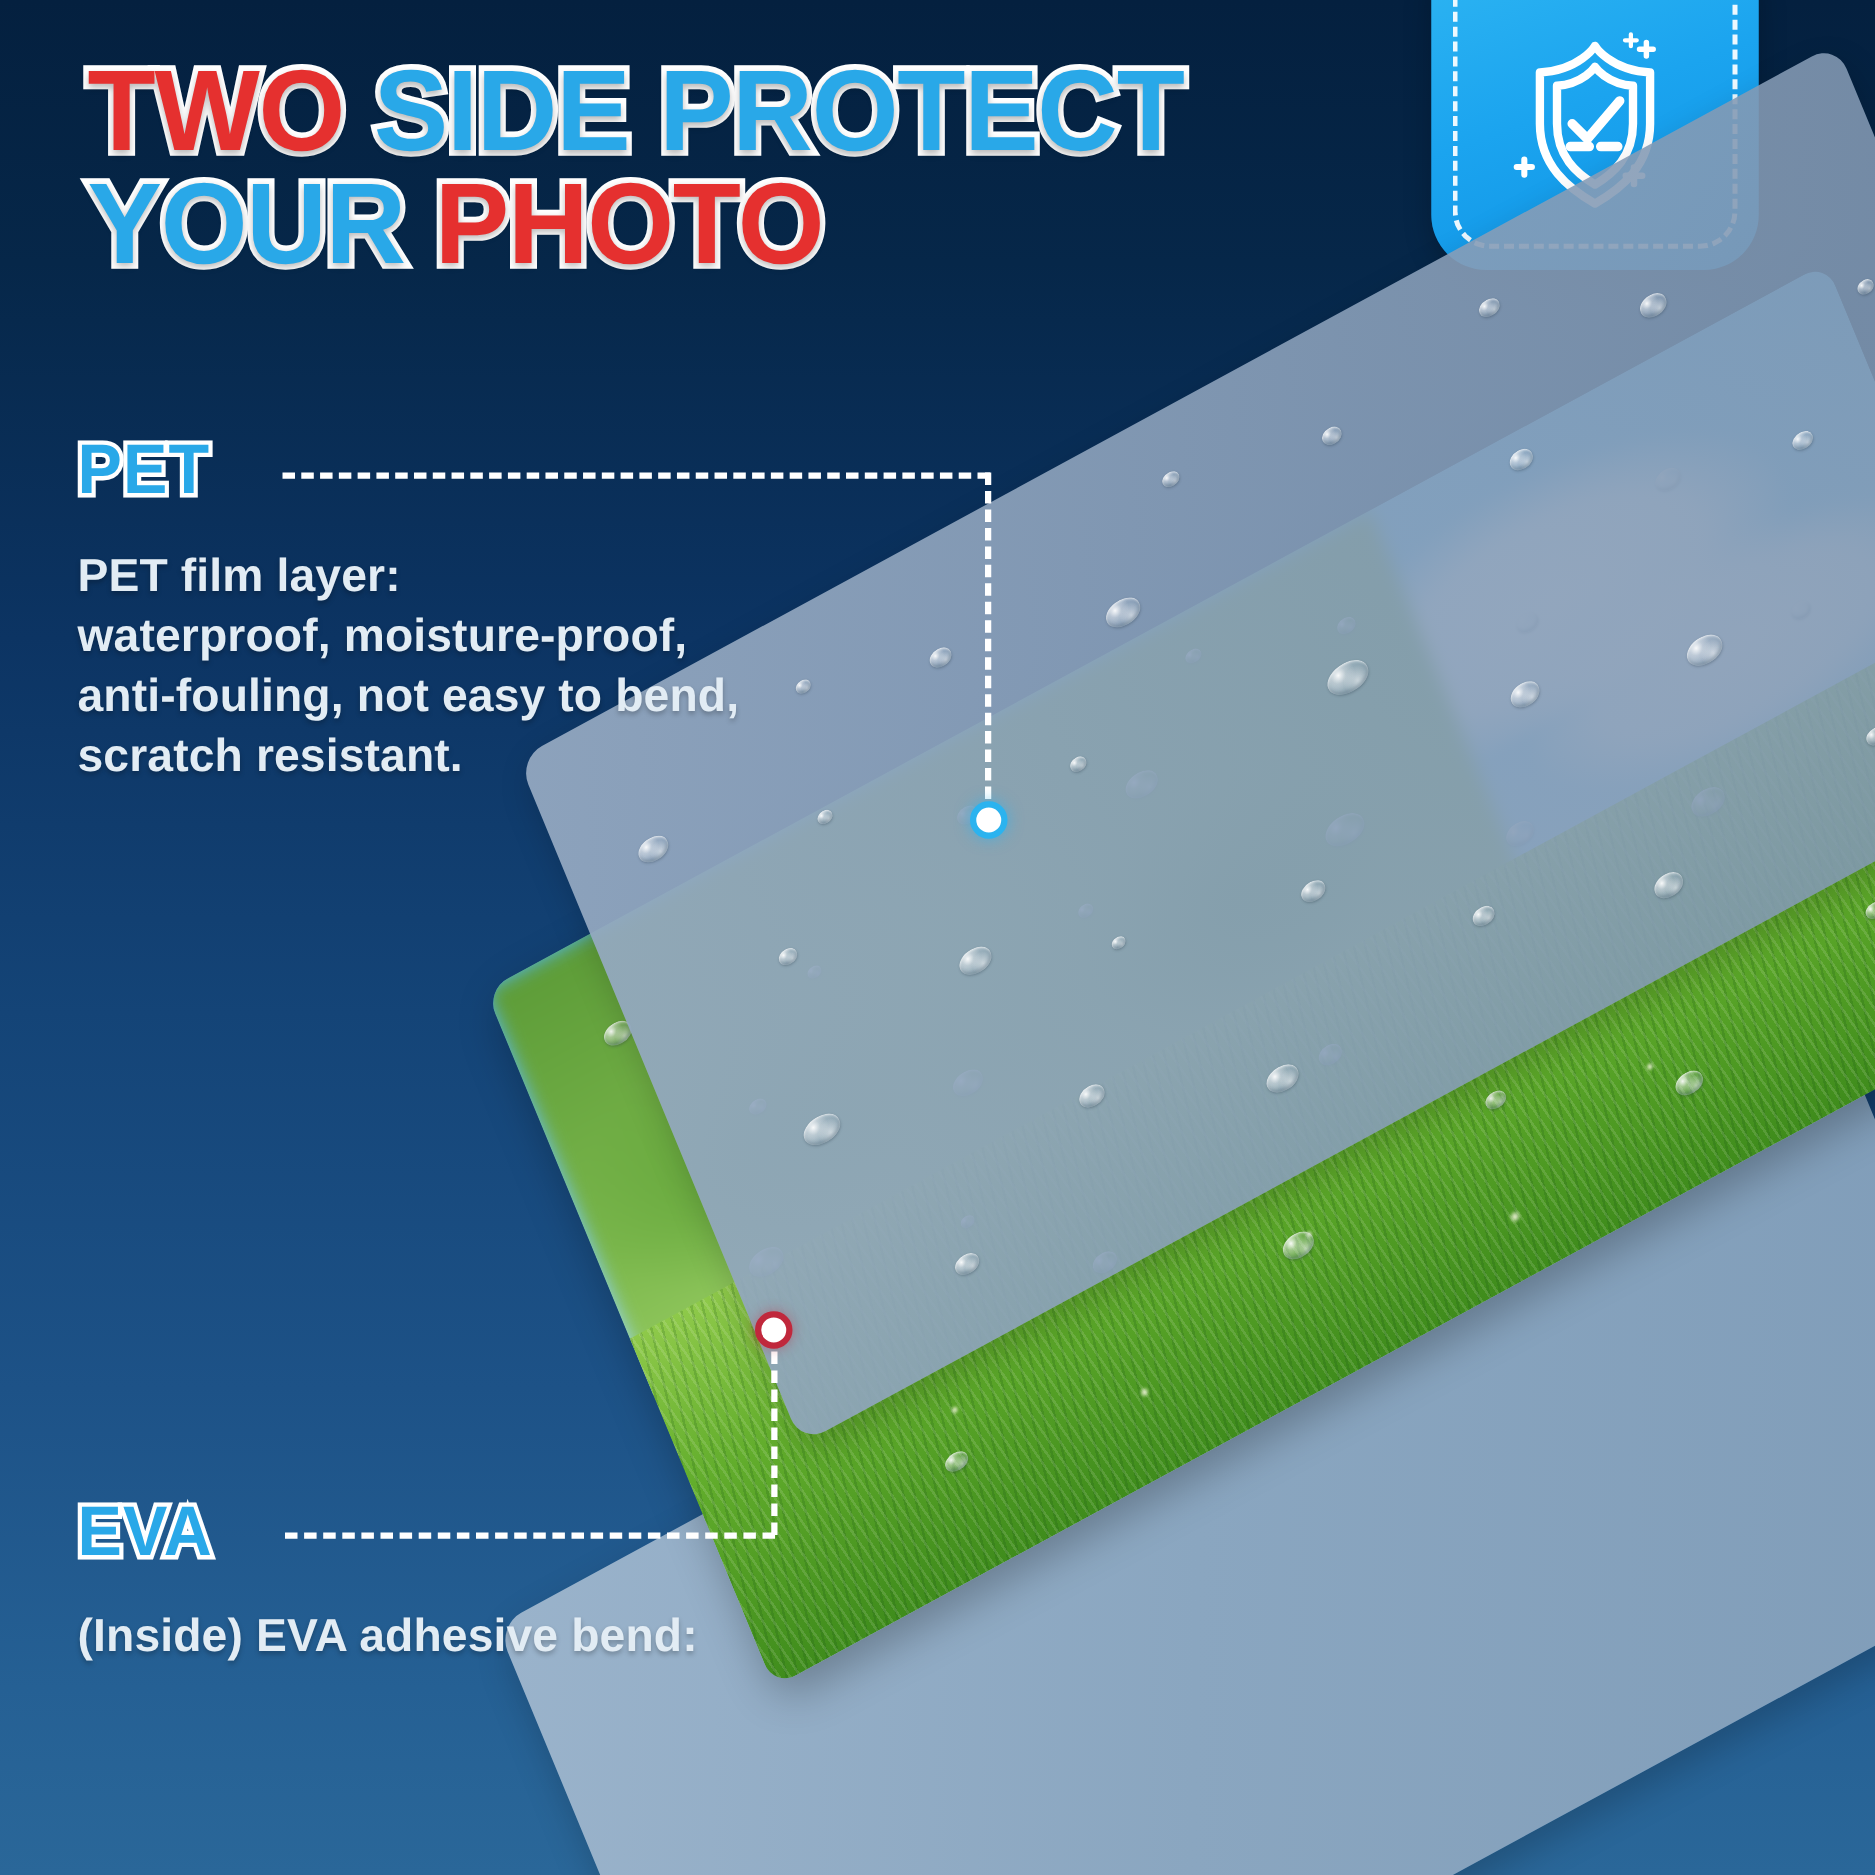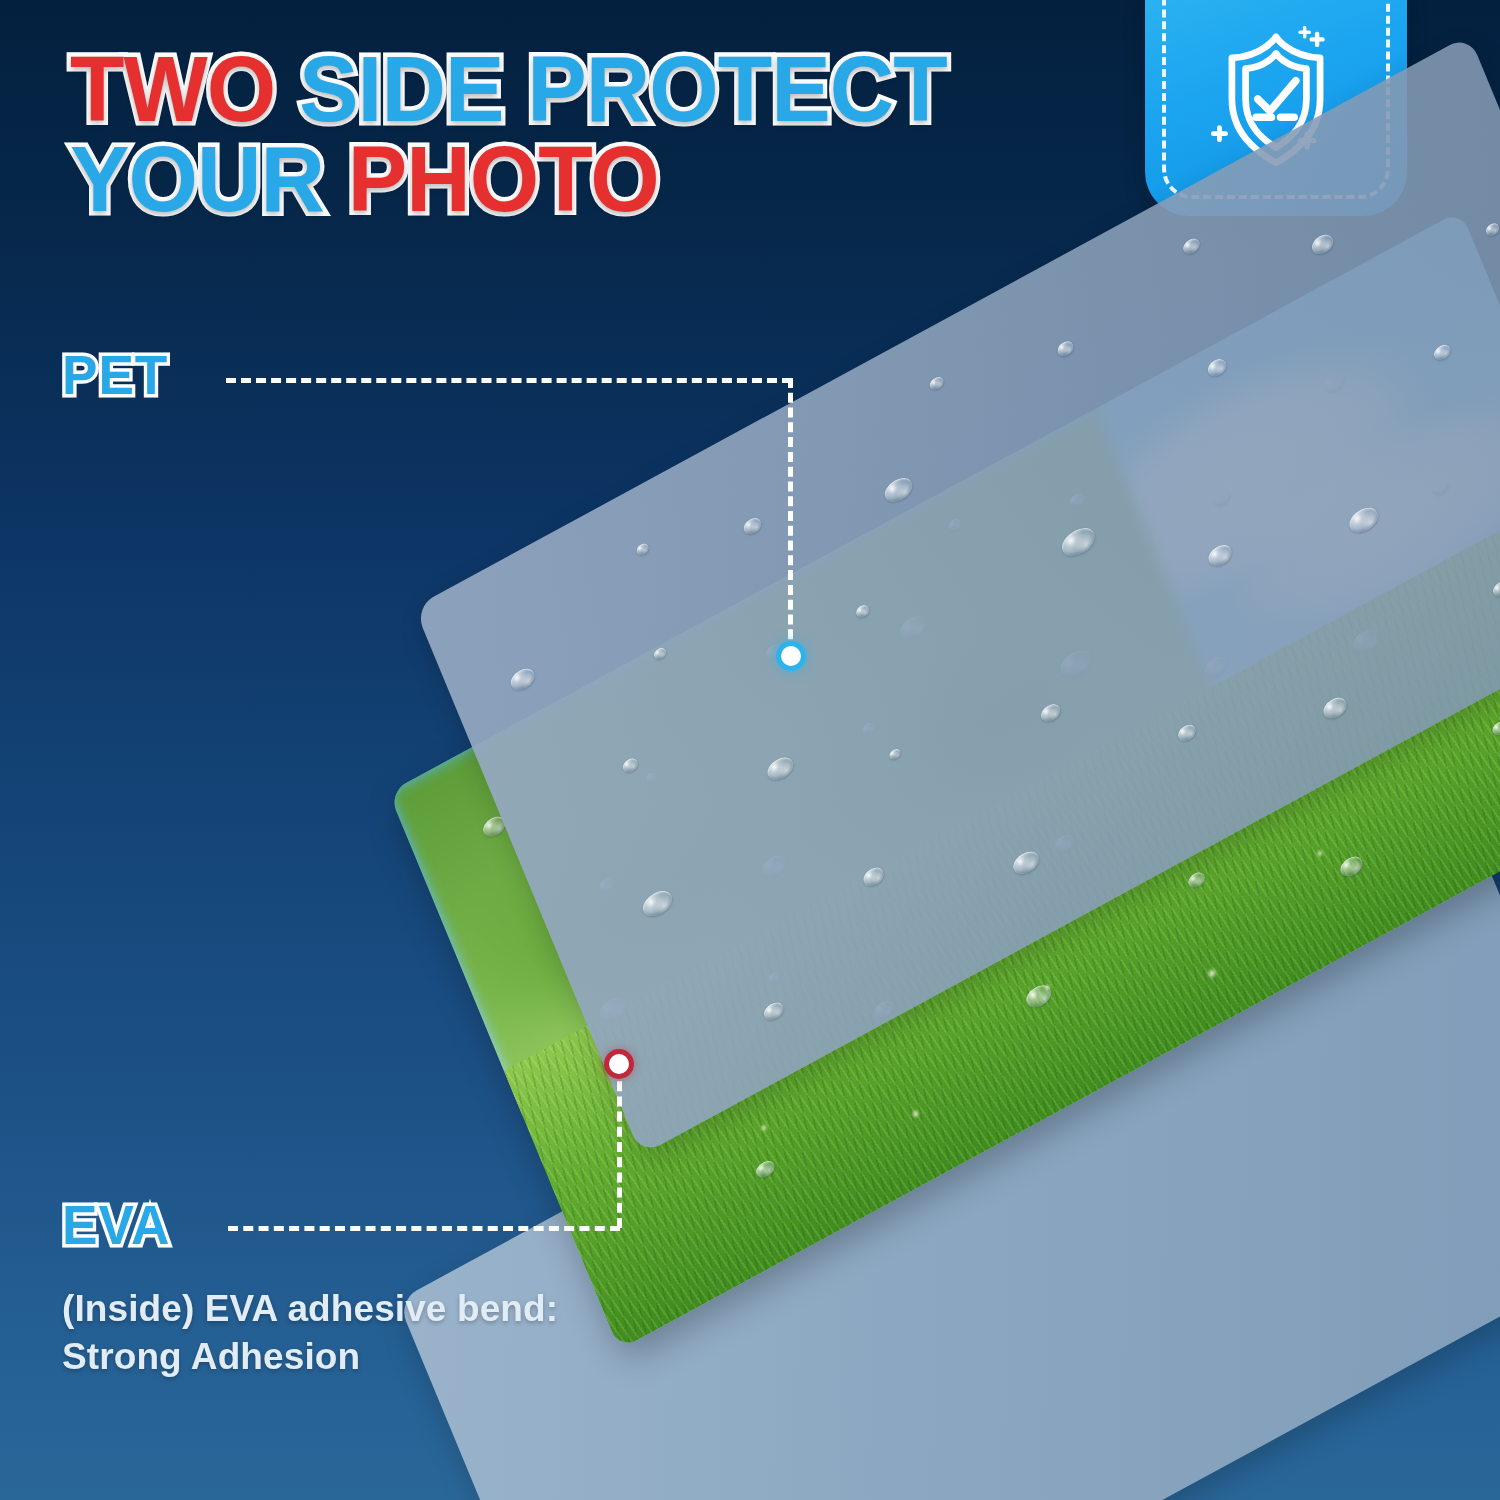--- a/index.html
+++ b/index.html
@@ -387,20 +387,25 @@
 
   <div class="lead lead-h pet-lead-h"></div>
   <div class="lead lead-v pet-lead-v"></div>
   <div class="dot dot-pet"></div>
 
   <div class="lead lead-h eva-lead-h"></div>
   <div class="lead lead-v eva-lead-v"></div>
   <div class="dot dot-eva"></div>
 
   <div class="tag tag-pet">PET</div>
+  <div class="body-txt body-pet">
+    <span class="hd">PET film layer:</span>
+    <span class="rw">waterproof, moisture-proof,</span>
+    <span class="rw">anti-fouling, not easy to bend,</span>
+    <span class="rw">scratch resistant.</span>
+  </div>
 
   <div class="tag tag-eva">EVA</div>
   <div class="body-txt body-eva">
     <span class="hd">(Inside) EVA adhesive bend:</span>
-    <span class="rw">Strong Adhesion</span>
   </div>
 
 </div>
 
 </body></html>

